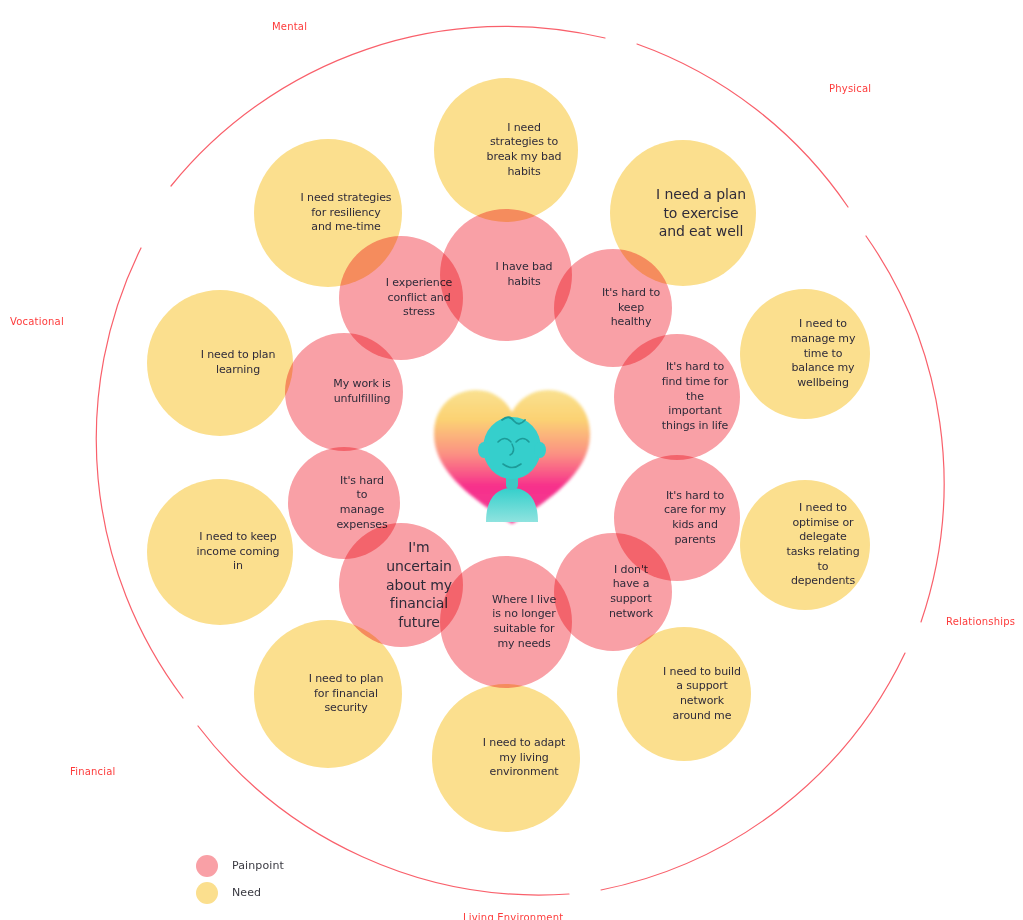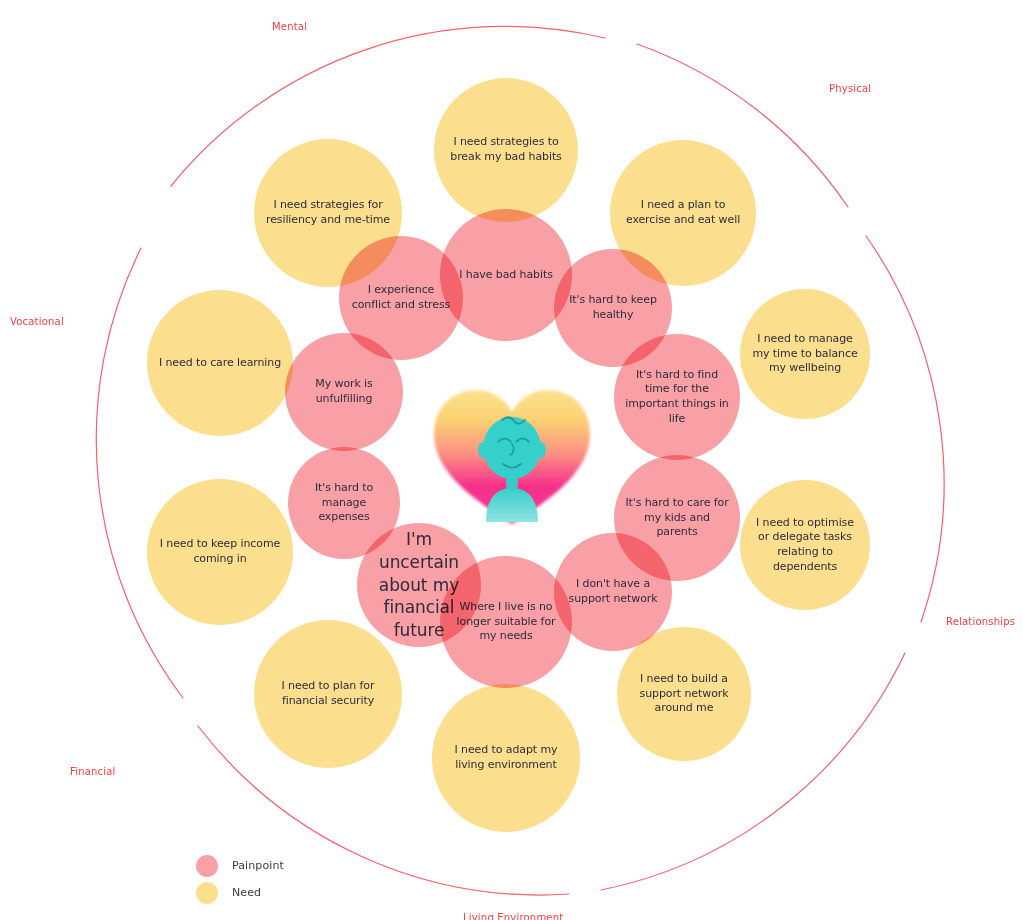--- a/index.html
+++ b/index.html
@@ -32,21 +32,21 @@
     display: flex;
     align-items: center;
     justify-content: center;
     text-align: center;
     box-sizing: border-box;
     color: #2f2b3a;
     line-height: 1.33;
     letter-spacing: -0.1px;
     pointer-events: auto;
   }
-  .bubble span { display: block; width: 100%; padding: 0 10px; box-sizing: border-box; }
+  .bubble span { display: block; width: 100%; padding: 0 10px; box-sizing: border-box; margin-left: 36px; }
 
   
   .need {
     background: #fbdf8e;
   }
   .pain {
     background: #f9a0a6;
     mix-blend-mode: multiply;
   }
 
@@ -115,21 +115,21 @@
       <div class="sector-label" style="left: 946px; top: 616px;">Relationships</div>
       <div class="sector-label" style="left: 463px; top: 902px; margin-top: 10px;">Living Environment</div>
       <div class="sector-label" style="left: 70px; top: 766px;">Financial</div>
       <div class="sector-label" style="left: 10px; top: 316px;">Vocational</div>
     </div>
 
   <div class="circle-layer" id="need-layer">
       <div class="bubble need" style="left: 434px; top: 78px; width: 144px; height: 144px; font-size: 11px;">
         <span>I need strategies to break my bad habits</span>
       </div>
-      <div class="bubble need" style="left: 610px; top: 140px; width: 146px; height: 146px; font-size: 11px;">
+      <div class="bubble need" style="left: 610px; top: 140px; width: 146px; height: 146px; font-size: 14px;">
         <span>I need a plan to exercise and eat well</span>
       </div>
       <div class="bubble need" style="left: 740px; top: 289px; width: 130px; height: 130px; font-size: 11px;">
         <span>I need to manage my time to balance my wellbeing</span>
       </div>
       <div class="bubble need" style="left: 740px; top: 480px; width: 130px; height: 130px; font-size: 11px;">
         <span>I need to optimise or delegate tasks relating to dependents</span>
       </div>
       <div class="bubble need" style="left: 617px; top: 627px; width: 134px; height: 134px; font-size: 11px;">
         <span>I need to build a support network around me</span>
@@ -137,21 +137,21 @@
       <div class="bubble need" style="left: 432px; top: 684px; width: 148px; height: 148px; font-size: 11px;">
         <span>I need to adapt my living environment</span>
       </div>
       <div class="bubble need" style="left: 254px; top: 620px; width: 148px; height: 148px; font-size: 11px;">
         <span>I need to plan for financial security</span>
       </div>
       <div class="bubble need" style="left: 147px; top: 479px; width: 146px; height: 146px; font-size: 11px;">
         <span>I need to keep income coming in</span>
       </div>
       <div class="bubble need" style="left: 147px; top: 290px; width: 146px; height: 146px; font-size: 11px;">
-        <span>I need to care learning</span>
+        <span>I need to plan learning</span>
       </div>
       <div class="bubble need" style="left: 254px; top: 139px; width: 148px; height: 148px; font-size: 11px;">
         <span>I need strategies for resiliency and me-time</span>
       </div>
     </div>
 
   <div class="heart-wrap">
     <svg viewBox="0 0 176 160" width="176" height="160">
       <defs>
         <linearGradient id="heartGrad" x1="0" y1="0" x2="0" y2="1">
@@ -200,21 +200,21 @@
       </div>
       <div class="bubble pain" style="left: 614px; top: 455px; width: 126px; height: 126px; font-size: 11px; text-align: center;">
         <span>It's hard to care for my kids and parents</span>
       </div>
       <div class="bubble pain" style="left: 440px; top: 556px; width: 132px; height: 132px; font-size: 11px;">
         <span>Where I live is no longer suitable for my needs</span>
       </div>
       <div class="bubble pain" style="left: 554px; top: 533px; width: 118px; height: 118px; font-size: 11px;">
         <span>I don't have a support network</span>
       </div>
-      <div class="bubble pain" style="left: 357px; top: 523px; width: 124px; height: 124px; font-size: 17px;">
+      <div class="bubble pain" style="left: 339px; top: 523px; width: 124px; height: 124px; font-size: 14px;">
         <span>I'm uncertain about my financial future</span>
       </div>
       <div class="bubble pain" style="left: 288px; top: 447px; width: 112px; height: 112px; font-size: 11px;">
         <span>It's hard to manage expenses</span>
       </div>
       <div class="bubble pain" style="left: 339px; top: 236px; width: 124px; height: 124px; font-size: 11px;">
         <span>I experience conflict and stress</span>
       </div>
       <div class="bubble pain" style="left: 285px; top: 333px; width: 118px; height: 118px; font-size: 11px;">
         <span>My work is unfulfilling</span>

